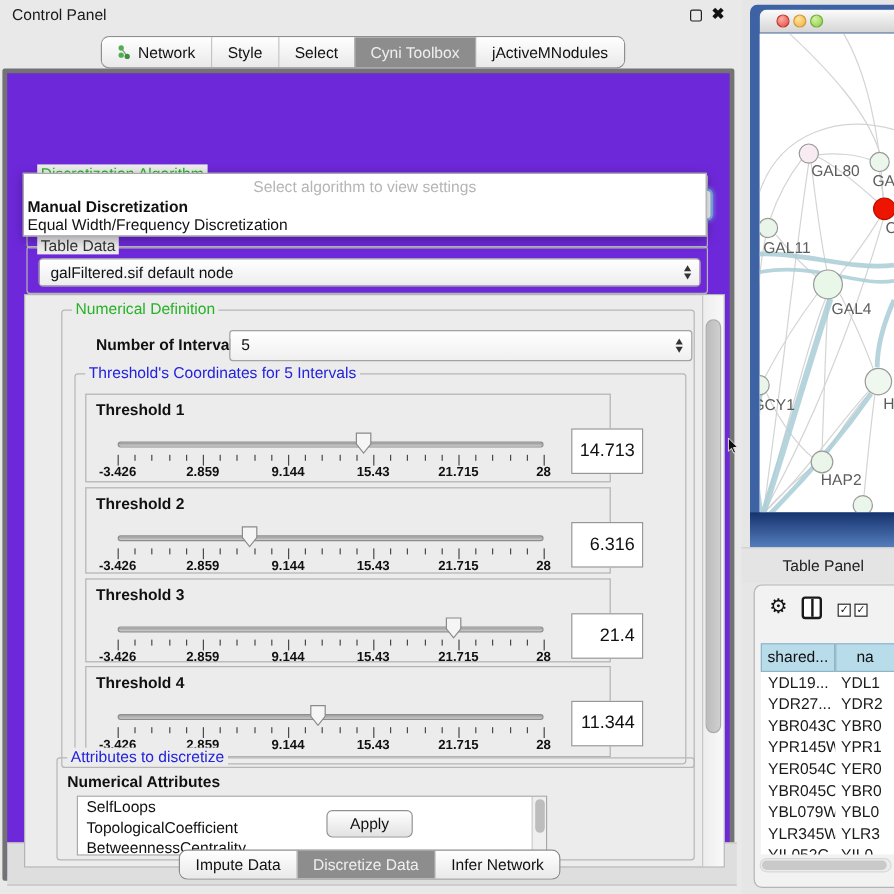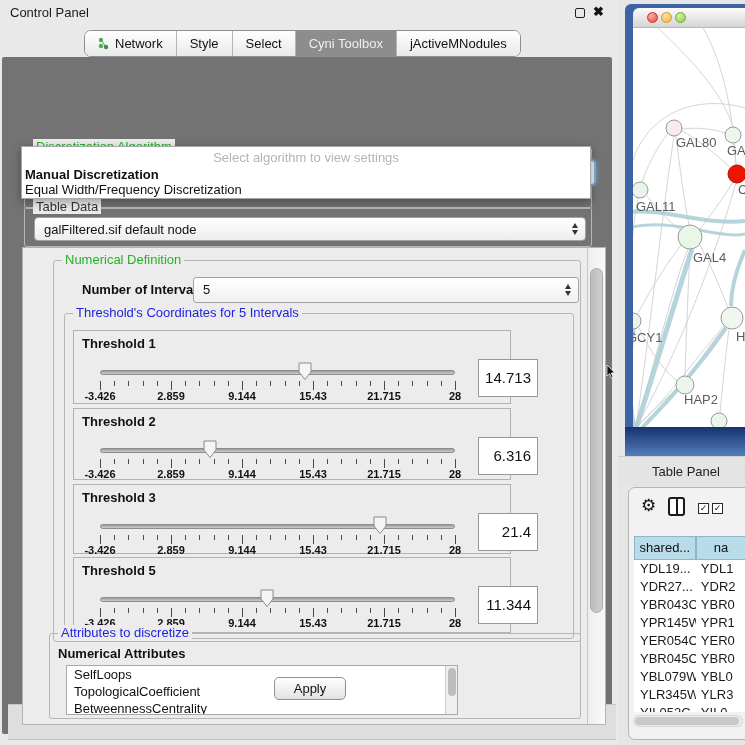--- a/index.html
+++ b/index.html
@@ -6,22 +6,22 @@
   *{box-sizing:border-box;}
   #app{position:relative;width:745px;height:745px;overflow:hidden;background:#e7e7e7;
        font-family:"Liberation Sans",sans-serif;color:#1a1a1a;}
 
   
   #control-panel{position:absolute;left:0;top:0;width:618px;height:745px;background:#e9e9e9;}
   .cp-titlebar{position:absolute;left:0;top:0;width:618px;height:26px;}
   .cp-title{position:absolute;left:10px;top:5px;font-size:13px;color:#1a1a1a;}
   .float-icon{position:absolute;left:575px;top:8px;width:10px;height:10px;border:1.5px solid #222;border-radius:2px;}
   .close-icon{position:absolute;left:593px;top:4px;font-size:13px;font-weight:bold;color:#111;cursor:default;}
-  .cp-body{position:absolute;left:2px;top:57px;width:610px;height:677px;background:#737373;
-           border:6px solid #737373;border-radius:2px;}
+  .cp-body{position:absolute;left:2px;top:57px;width:610px;height:677px;background:#6d28d9;
+           border:4px solid #737373;border-radius:2px;}
 
   
   .cp-tabs{position:absolute;left:84px;top:30px;height:27px;display:flex;z-index:5;
            border:1px solid #8f8f8f;border-radius:7px;overflow:hidden;background:#fff;}
   .tabseg{display:flex;align-items:center;gap:5px;padding:0 13px;font-size:13px;
           background:linear-gradient(#ffffff,#e9e9e9);border-right:1px solid #b5b5b5;color:#111;}
   .tabseg:last-child{border-right:none;}
   .tabseg.selected{background:#8d8d8d;color:#efefef;}
   .bottom-band{position:absolute;left:0px;top:641px;width:608px;height:36px;background:#dedede;
                border-top:1px solid #c7c7c7;border-bottom:1px solid #c0c0c0;}
@@ -309,21 +309,21 @@
                 <div class="ticklabel" style="left: 168px;">9.144</div>
                 <div class="ticklabel" style="left: 239px;">15.43</div>
                 <div class="ticklabel" style="left: 310px;">21.715</div>
                 <div class="ticklabel" style="left: 381px;">28</div>
                 <svg width="15" height="19" viewBox="0 0 15 19" class="thumb" style="left: 306.444px;">
                   <path d="M1.5,1 H13.5 V10 L7.5,17.5 L1.5,10 Z" fill="#f5f5f5" stroke="#8a8a8a" stroke-width="1"></path>
                 </svg>
                 <div class="valuebox">21.4</div>
               </div>
               <div class="tbox" style="top: 243px; height: 76px;">
-                <div class="tlabel">Threshold 5</div>
+                <div class="tlabel">Threshold 4</div>
                 <div class="track"></div>
                 <div class="tick" style="left: 26px; height: 9px;"></div>
                 <div class="tick" style="left: 40.2px; height: 5px;"></div>
                 <div class="tick" style="left: 54.4px; height: 5px;"></div>
                 <div class="tick" style="left: 68.6px; height: 5px;"></div>
                 <div class="tick" style="left: 82.8px; height: 5px;"></div>
                 <div class="tick" style="left: 97px; height: 9px;"></div>
                 <div class="tick" style="left: 111.2px; height: 5px;"></div>
                 <div class="tick" style="left: 125.4px; height: 5px;"></div>
                 <div class="tick" style="left: 139.6px; height: 5px;"></div>
@@ -373,20 +373,31 @@
         </div>
 
         <div class="vscroll">
             <div class="vthumb"></div>
           </div>
       </div>
 
       <button class="apply">Apply</button>
 
       <div class="bottom-band"></div>
+      <div class="bottom-tabs" id="bottom-tabs">
+          <div class="tabseg">
+            <span>Impute Data</span>
+          </div>
+          <div class="tabseg selected">
+            <span>Discretize Data</span>
+          </div>
+          <div class="tabseg">
+            <span>Infer Network</span>
+          </div>
+        </div>
     </div>
   </div>
 
   <div id="right-area">
     <div class="net-window">
       <div class="net-titlebar">
         <span class="tl tl-red"></span>
         <span class="tl tl-yellow"></span>
         <span class="tl tl-green"></span>
       </div>

